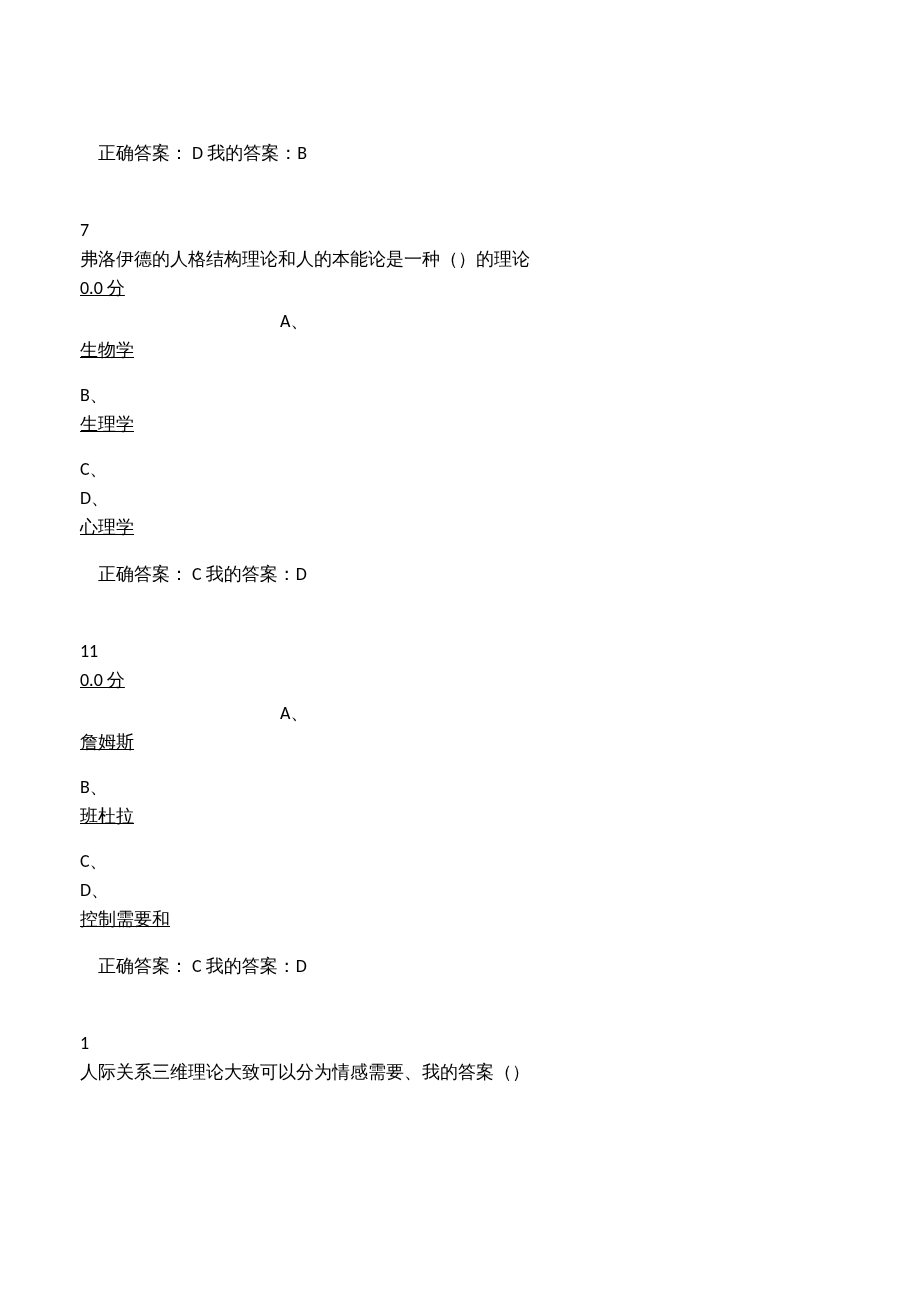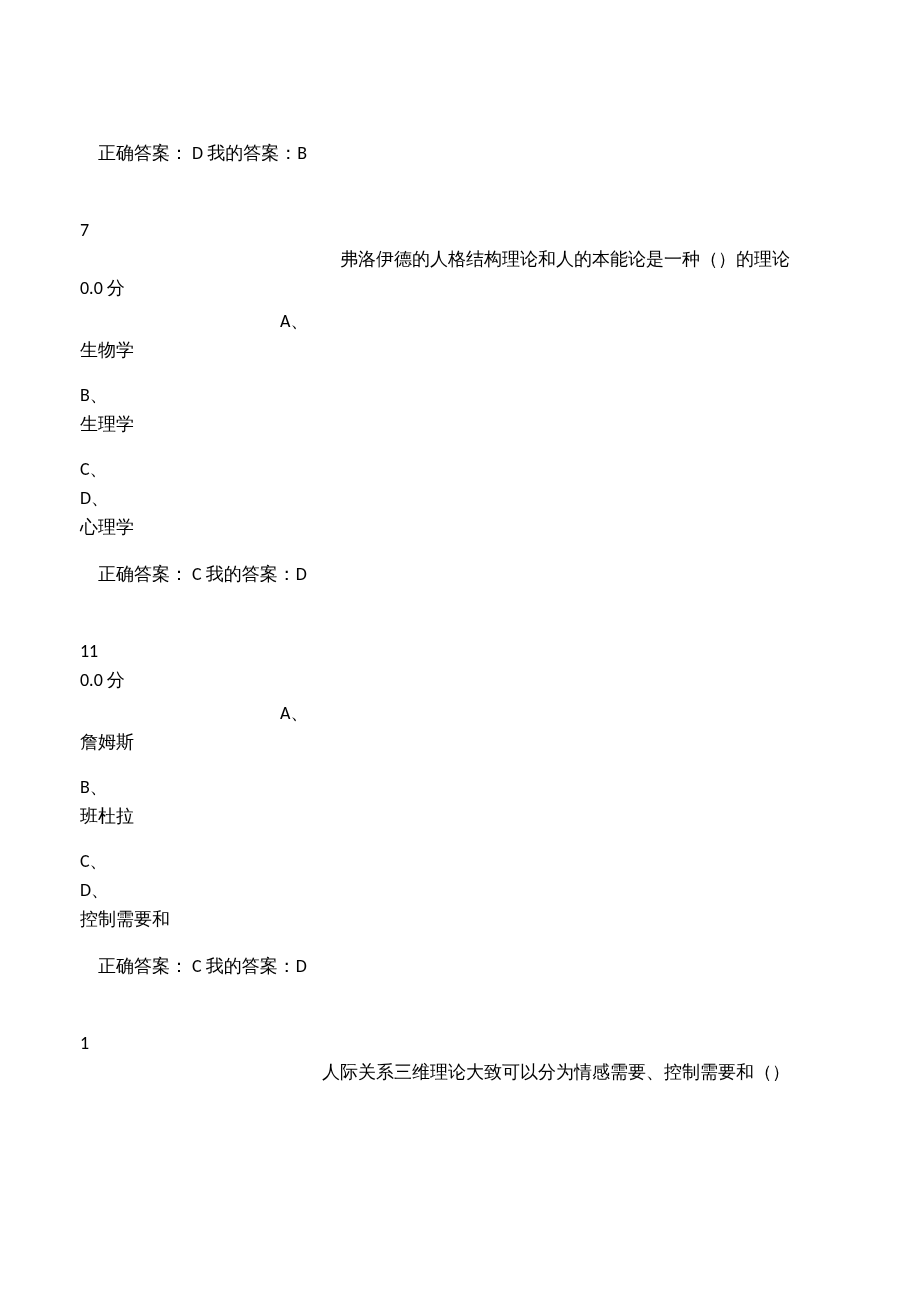--- a/index.html
+++ b/index.html
@@ -21,31 +21,32 @@
     margin: 20px 0 50px 18px;
   }
   .q-block {
     margin-bottom: 10px;
   }
   .q-num {
     font-family: Calibri, Arial, sans-serif;
   }
   .q-stem {
     margin: 2px 0;
-    text-align: right;
   }
   .q-score {
     margin: 2px 0 6px 0;
+    text-decoration: underline;
   }
   .opt-a-label {
     margin-left: 200px;
     font-family: Calibri, Arial, sans-serif;
   }
   .opt-text {
     margin: 2px 0 18px 0;
+    text-decoration: underline;
   }
   .opt-label {
     font-family: Calibri, Arial, sans-serif;
     margin: 2px 0;
   }
   .latin {
     font-family: Calibri, Arial, sans-serif;
   }
 </style>
 </head>
@@ -85,16 +86,16 @@
     <div class="opt-label">D、</div>
     <div class="opt-text">控制需要和</div>
   </div>
 
   <div class="answer-line">
     <span>正确答案：</span><span class="latin"> C </span><span>  我的答案：</span><span class="latin">D</span>
   </div>
 
   <div class="q-block">
     <div class="q-num">1</div>
-    <div class="q-stem">人际关系三维理论大致可以分为情感需要、控制需要和（）</div>
+    <div class="q-stem">人际关系三维理论大致可以分为情感需要、我的答案（）</div>
   </div>
 
 </div>
 
 </body></html>

